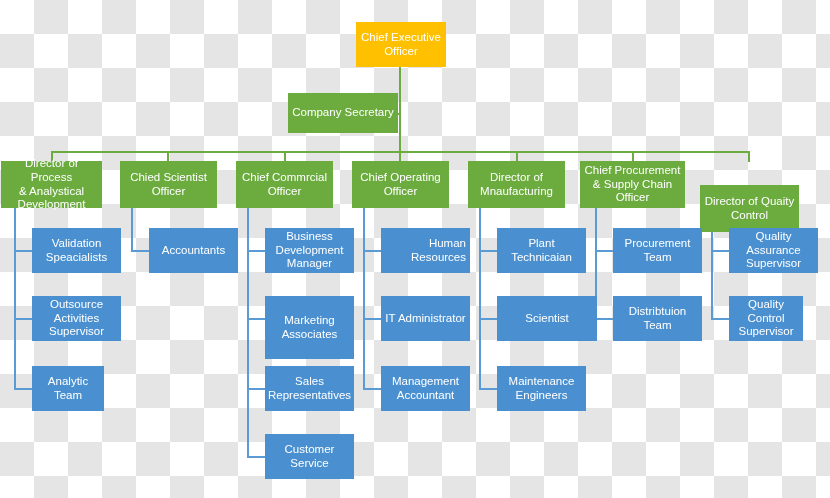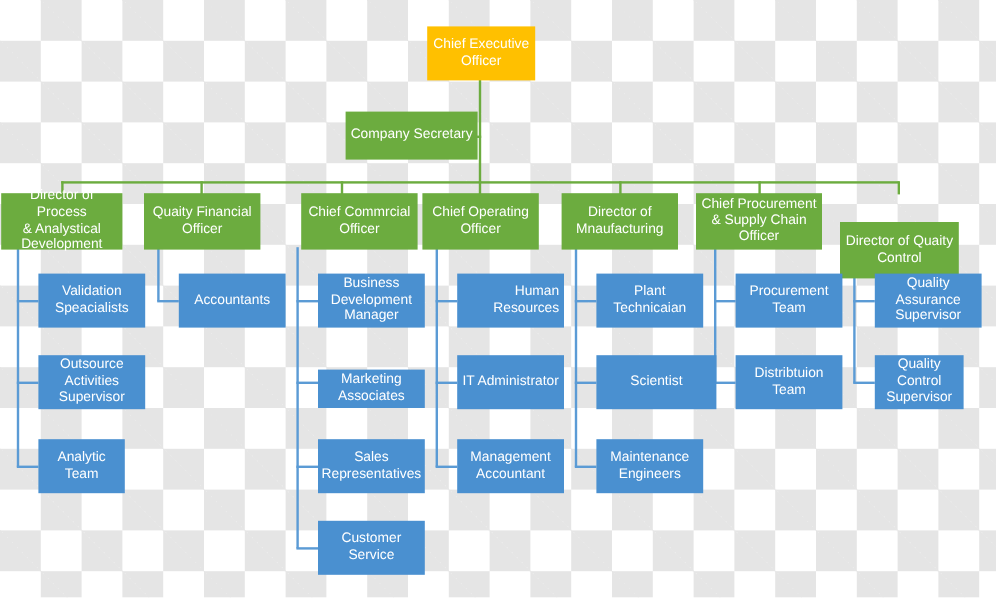--- a/index.html
+++ b/index.html
@@ -118,23 +118,23 @@
   <div class="conn blue-line hline-thin" style="left:711px; top:318px; width:18px;"></div>
 
   <div class="node ceo" style="left:356px; top:22px; width:90px; height:45px;">Chief Executive
 Officer</div>
 
   <div class="node green" style="left:288px; top:93px; width:110px; height:40px;">Company Secretary</div>
 
   <div class="node green" style="left:1px; top:161px; width:101px; height:47px;">Director of Process
 &amp; Analystical
 Development</div>
-  <div class="node green" style="left:120px; top:161px; width:97px; height:47px;">Quaity Financial
+  <div class="node green" style="left:120px; top:161px; width:97px; height:47px;">Chied Scientist
 Officer</div>
-  <div class="node green" style="left:236px; top:161px; width:97px; height:47px;margin-left:15px;">Chief Commrcial
+  <div class="node green" style="left:236px; top:161px; width:97px; height:47px;">Chief Commrcial
 Officer</div>
   <div class="node green" style="left:352px; top:161px; width:97px; height:47px;">Chief Operating
 Officer</div>
   <div class="node green" style="left:468px; top:161px; width:97px; height:47px;">Director of
 Mnaufacturing</div>
   <div class="node green" style="left:580px; top:161px; width:105px; height:47px;">Chief Procurement
 &amp; Supply Chain
 Officer</div>
   <div class="node green" style="left:700px; top:161px; width:99px; height:47px;margin-top:24px;">Director of Quaity
 Control</div>
@@ -144,21 +144,21 @@
   <div class="node blue" style="left:32px; top:296px; width:89px; height:45px;">Outsource
 Activities
 Supervisor</div>
   <div class="node blue" style="left:32px; top:366px; width:72px; height:45px;">Analytic Team</div>
 
   <div class="node blue" style="left:149px; top:228px; width:89px; height:45px;">Accountants</div>
 
   <div class="node blue" style="left:265px; top:228px; width:89px; height:45px;">Business
 Development
 Manager</div>
-  <div class="node blue" style="left:265px; top:296px; width:89px; height:32px;margin-top:12px;">Marketing
+  <div class="node blue" style="left:265px; top:296px; width:89px; height:63px;">Marketing
 Associates</div>
   <div class="node blue" style="left:265px; top:366px; width:89px; height:45px;">Sales
 Representatives</div>
   <div class="node blue" style="left:265px; top:434px; width:89px; height:45px;">Customer Service</div>
 
   <div class="node blue" style="left:381px; top:228px; width:89px; height:45px;text-align:right;">Human  Resources</div>
   <div class="node blue" style="left:381px; top:296px; width:89px; height:45px;">IT Administrator</div>
   <div class="node blue" style="left:381px; top:366px; width:89px; height:45px;">Management
 Accountant</div>
 

